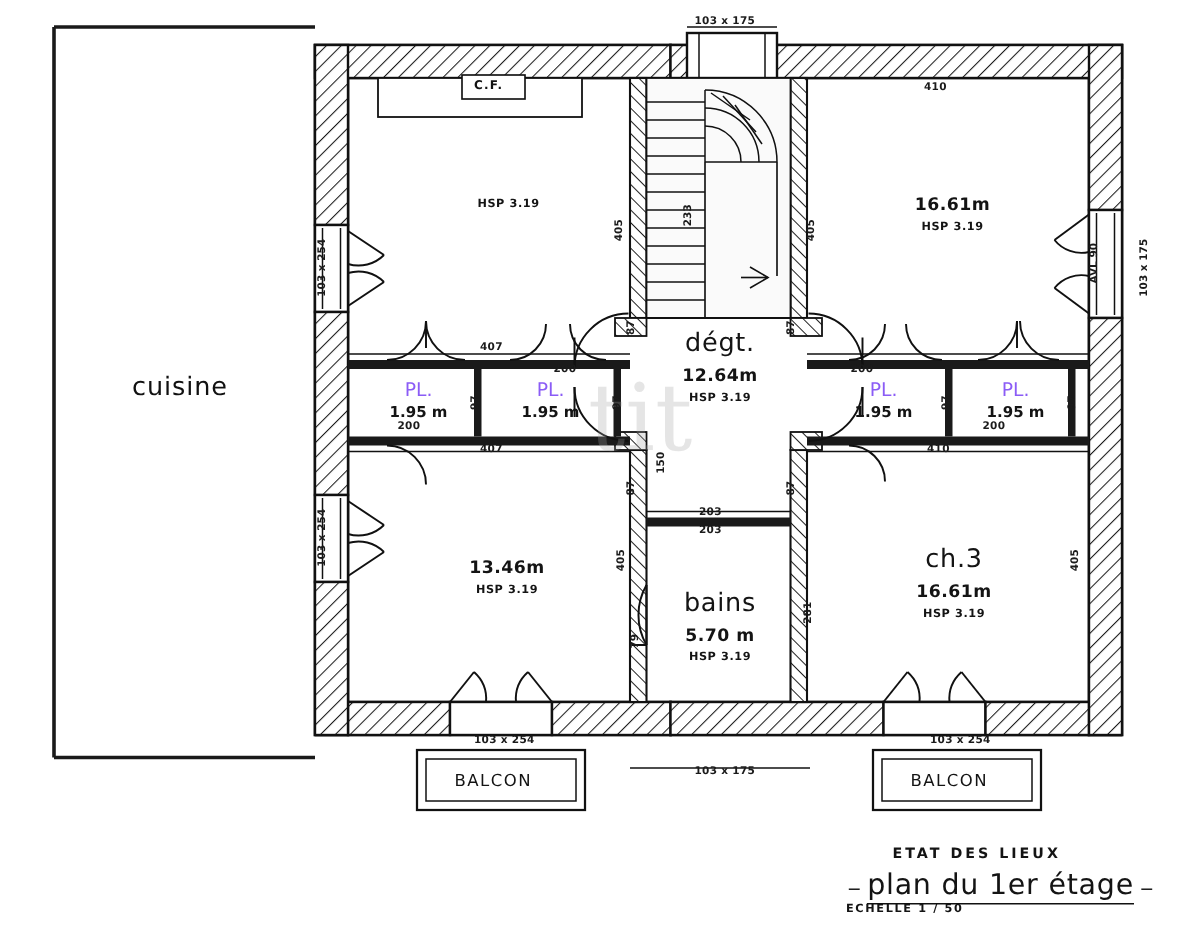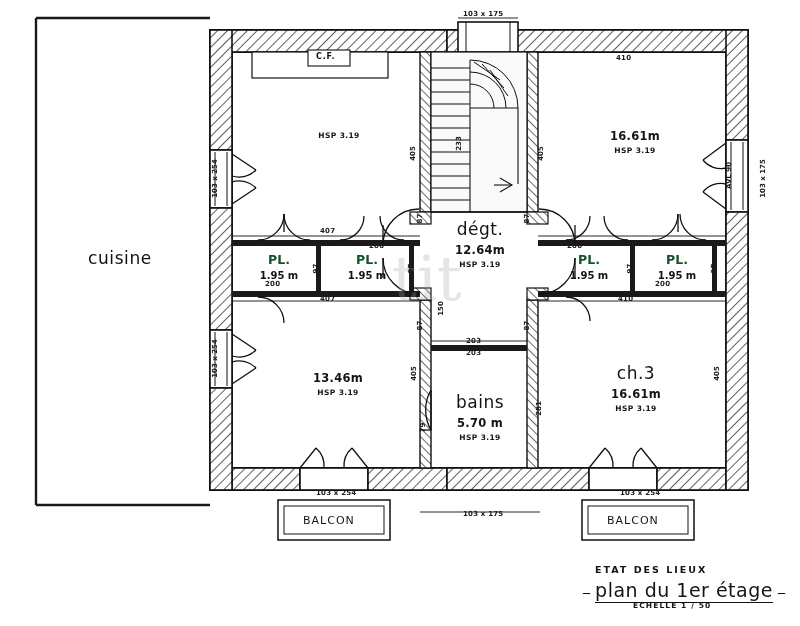--- a/index.html
+++ b/index.html
@@ -7,21 +7,21 @@
     width:800px;height:626px;overflow:hidden;position:relative;
     font-family:"DejaVu Sans","Liberation Sans",sans-serif;
     color:#111;
   }
   #plan{position:absolute;left:0;top:0;width:800px;height:626px;}
   .lbl{position:absolute;white-space:nowrap;line-height:1;}
   .room-name{font-size:17px;letter-spacing:.5px;color:#141414;}
   .room-area{font-size:11.5px;font-weight:bold;color:#141414;letter-spacing:.3px;}
   .room-hsp{font-size:7.5px;font-weight:bold;color:#141414;letter-spacing:.4px;}
   .room-blk{position:absolute;text-align:center;}
-  .pl-name{font-size:12.5px;color:#14532d;font-weight:bold;}
+  .pl-name{font-size:12.5px;color:#8b5cf6;}
   .pl-area{font-size:10px;font-weight:bold;color:#141414;}
   .dim{font-size:7px;font-weight:bold;color:#1b1b1b;letter-spacing:.2px;}
   .dimv{font-size:7px;font-weight:bold;color:#1b1b1b;transform-origin:center center;}
   .terrasse{font-size:17px;letter-spacing:.6px;}
   .cf{font-size:8px;font-weight:bold;letter-spacing:.8px;}
   .balcon{font-size:11px;letter-spacing:1px;color:#141414;}
   .t-small{font-size:9.5px;font-weight:bold;letter-spacing:2px;color:#141414;}
   .t-big{font-size:19px;letter-spacing:.5px;color:#141414;}
   .t-scale{font-size:7.5px;font-weight:bold;letter-spacing:1.1px;color:#141414;}
 </style>
@@ -345,18 +345,18 @@
 <div class="lbl dimv" style="left:407px;top:265px;transform:rotate(-90deg);">97</div>
 <div class="lbl dimv" style="left:626px;top:265px;transform:rotate(-90deg);">97</div>
 <div class="lbl dimv" style="left:710px;top:265px;transform:rotate(-90deg);">97</div>
 
 <div class="lbl dimv" style="left:407px;top:370px;transform:rotate(-90deg);">405</div>
 <div class="lbl dimv" style="left:710px;top:370px;transform:rotate(-90deg);">405</div>
 <div class="lbl dimv" style="left:532px;top:405px;transform:rotate(-90deg);">281</div>
 <div class="lbl dimv" style="left:419px;top:424px;transform:rotate(-90deg);">79</div>
 
 <div class="lbl t-small" style="left:595px;top:565px;">ETAT DES LIEUX</div>
-<div style="position:absolute;left:583px;top:578px;">
+<div style="position:absolute;left:566px;top:578px;">
   <span style="font-size:14px;vertical-align:6px;">_</span>
   <span class="t-big" style="border-bottom:1.6px solid #111;padding-bottom:1px;">plan du 1er étage</span>
   <span style="font-size:14px;vertical-align:6px;">_</span>
 </div>
-<div class="lbl t-scale" style="left:633px;top:602px;">ECHELLE  1 / 50</div>
+<div class="lbl t-scale" style="left:564px;top:602px;">ECHELLE  1 / 50</div>
 
 </body></html>

